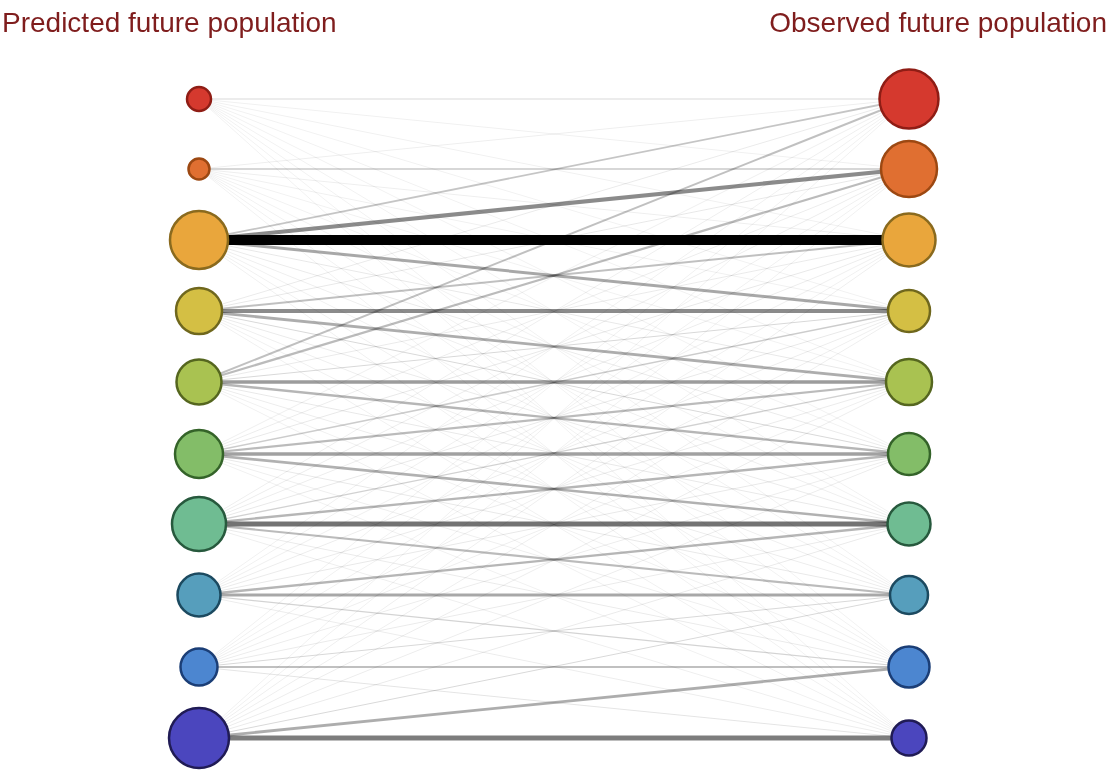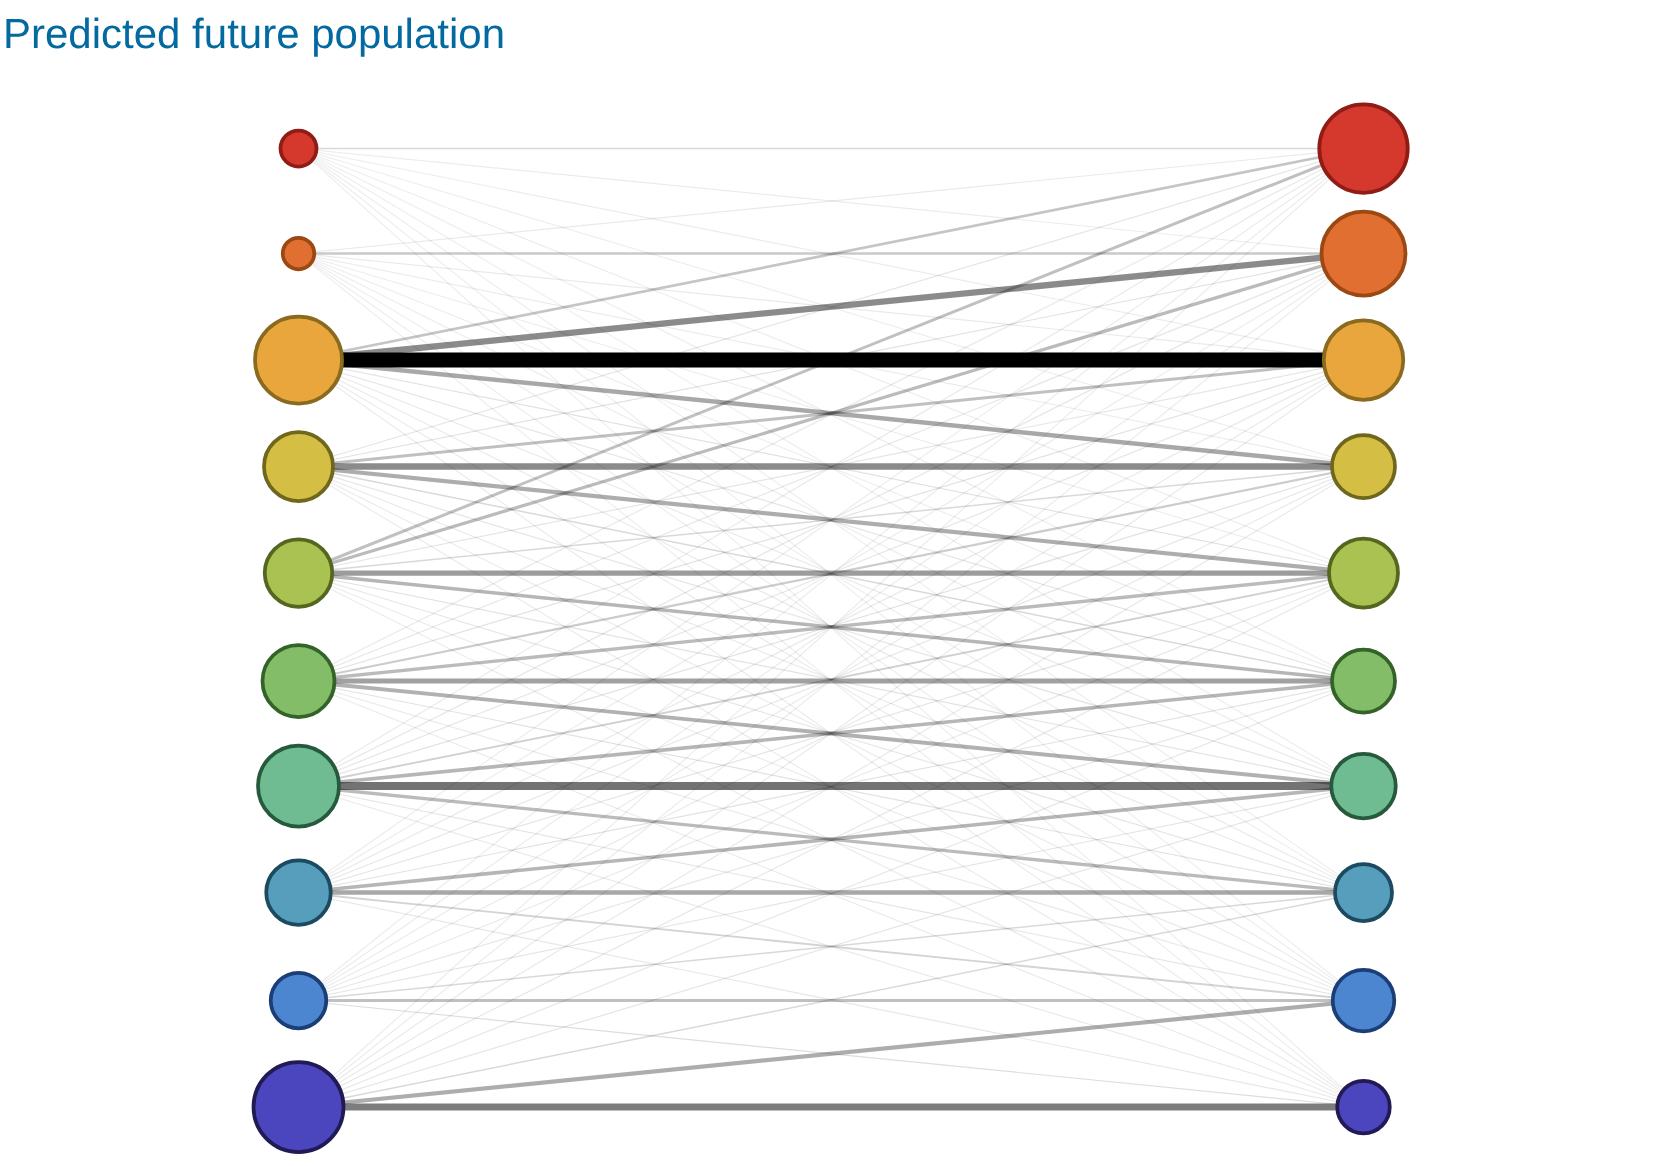--- a/index.html
+++ b/index.html
@@ -8,32 +8,33 @@
     width:1111px;height:777px;
     background:#ffffff;
     font-family:"Liberation Sans", sans-serif;
     overflow:hidden;
   }
   .fig-title{
     position:absolute;
     top:8px;
     font-size:28px;
     line-height:30px;
-    color:#0369a1;
+    color:#7f1d1d;
     white-space:nowrap;
   }
   .fig-title.left{left:2px;}
   .fig-title.right{right:4px;}
   svg.graph{position:absolute;left:0;top:0;}
 </style>
 </head>
 <body>
 
 <div class="figure">
   <div class="fig-title left">Predicted future population</div>
+  <div class="fig-title right">Observed future population</div>
   <svg class="graph" xmlns="http://www.w3.org/2000/svg" width="1111" height="777" viewBox="0 0 1111 777">
       <line x1="199" y1="99" x2="909" y2="311" stroke="#000000" stroke-width="0.8" stroke-opacity="0.0694"></line>
       <line x1="199" y1="99" x2="909" y2="382" stroke="#000000" stroke-width="0.8" stroke-opacity="0.0694"></line>
       <line x1="199" y1="99" x2="909" y2="454" stroke="#000000" stroke-width="0.8" stroke-opacity="0.0694"></line>
       <line x1="199" y1="99" x2="909" y2="524" stroke="#000000" stroke-width="0.8" stroke-opacity="0.0694"></line>
       <line x1="199" y1="99" x2="909" y2="595" stroke="#000000" stroke-width="0.8" stroke-opacity="0.0694"></line>
       <line x1="199" y1="99" x2="909" y2="667" stroke="#000000" stroke-width="0.8" stroke-opacity="0.0694"></line>
       <line x1="199" y1="99" x2="909" y2="738" stroke="#000000" stroke-width="0.8" stroke-opacity="0.0694"></line>
       <line x1="199" y1="169" x2="909" y2="382" stroke="#000000" stroke-width="0.8" stroke-opacity="0.0694"></line>
       <line x1="199" y1="169" x2="909" y2="454" stroke="#000000" stroke-width="0.8" stroke-opacity="0.0694"></line>

